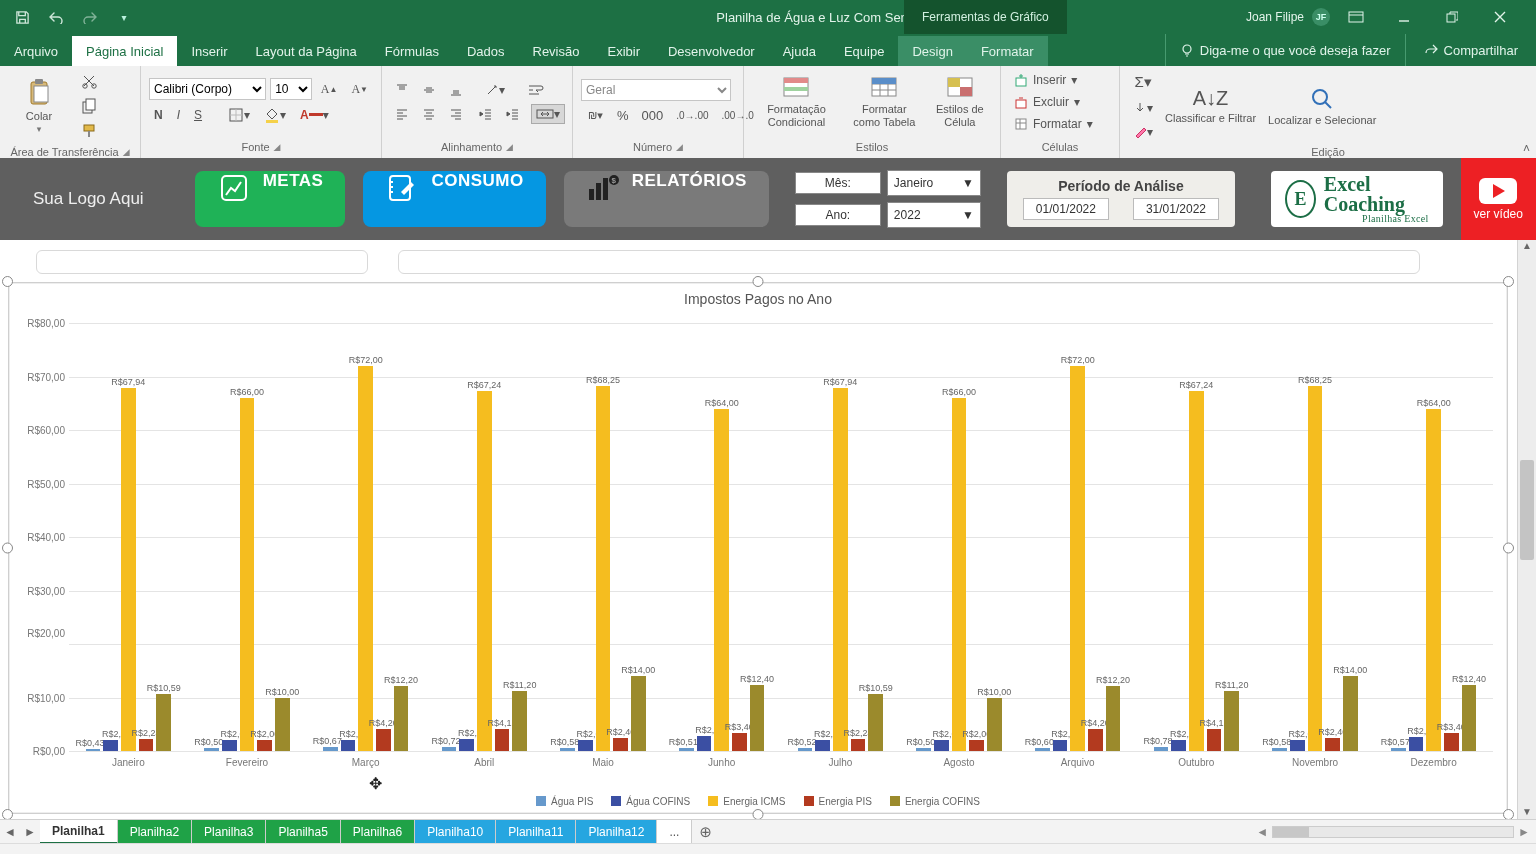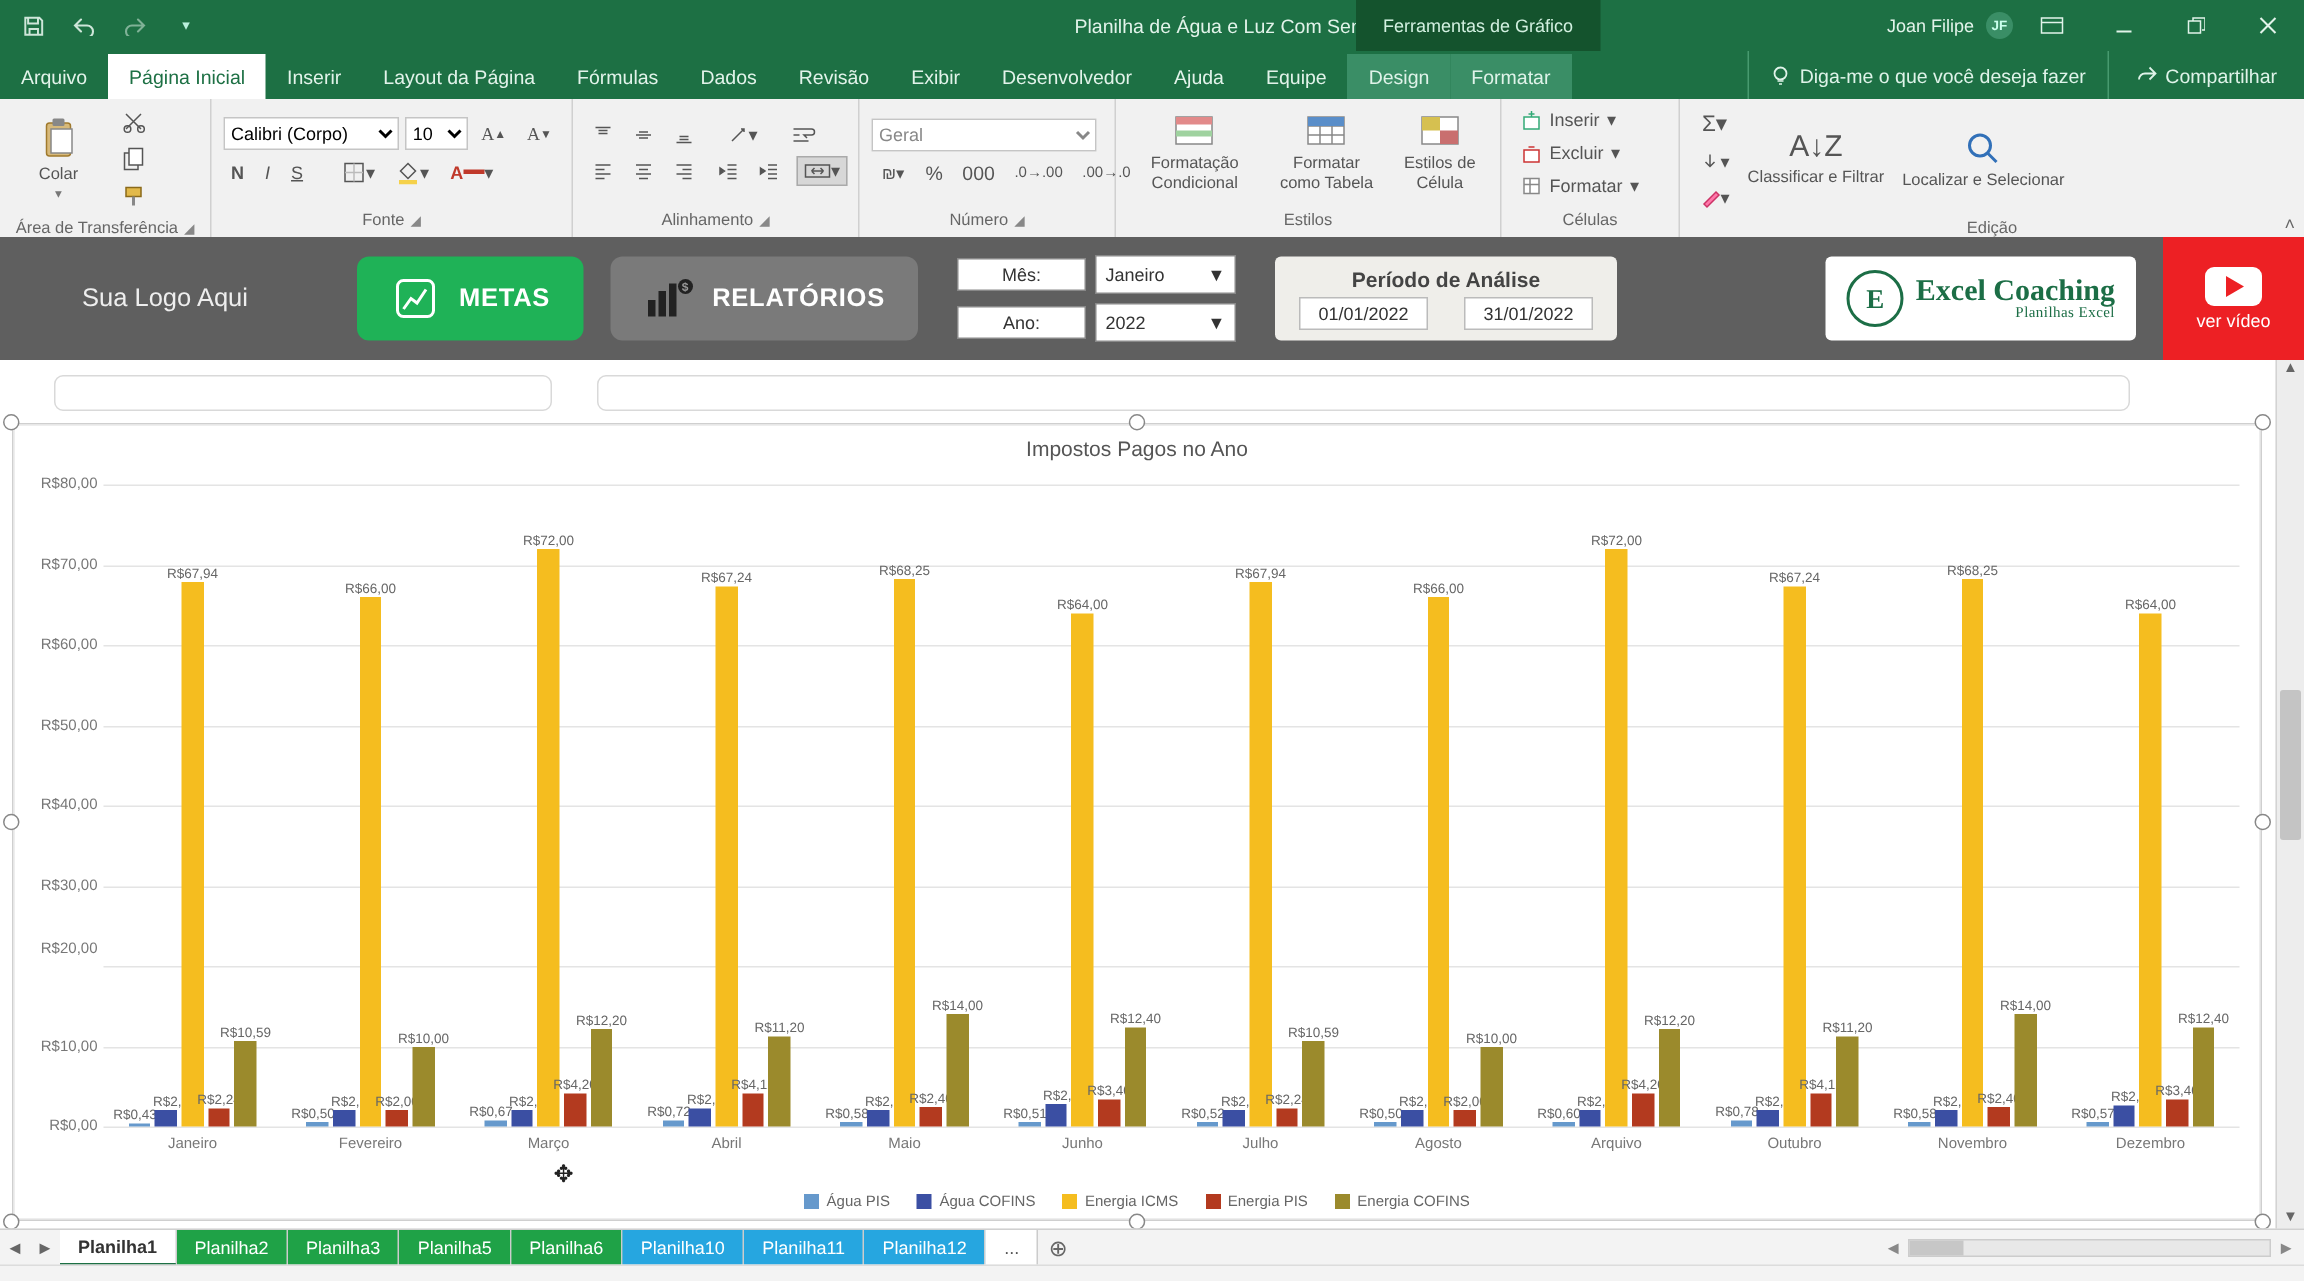--- a/index.html
+++ b/index.html
@@ -33,38 +33,38 @@
   .win-btn{width:44px;height:34px;display:flex;align-items:center;justify-content:center}
   
   .ribbon-tabs{height:32px; background:var(--green); display:flex; align-items:flex-end; color:#e2f3ea; position:relative}
   .rtab{padding:8px 14px 7px; font-size:13px; cursor:pointer}
   .rtab.active{background:#fff; color:#1d7044}
   .rtab.context{background:#3a8e66; color:#dff3e9}
   .rtab-right{position:absolute; right:0; display:flex; align-items:center; height:32px}
   .tell-me{display:flex; align-items:center; gap:6px; padding:0 14px; color:#dff3e9; font-size:13px; border-left:1px solid #479a6f; height:100%}
   .share{display:flex; align-items:center; gap:6px; padding:0 18px; color:#dff3e9; font-size:13px; border-left:1px solid #479a6f; height:100%}
   .tb-tools{background:#14532d; height:34px; display:flex;align-items:center; padding:14px 18px; font-size:12px; color:#d2f0e0; position:absolute; left:904px}
-  .tb-user{position:absolute; right:0; display:flex; align-items:center; height:34px; gap:4px; padding-right:2px}
+  .tb-user{position:absolute; right:12px; display:flex; align-items:center; height:34px; gap:4px; padding-right:2px}
   .titlebar{position:relative}
   
   .ribbon{height:92px; background:var(--panel); border-bottom:1px solid var(--divider); display:flex; position:relative}
   .rgrp{display:flex; flex-direction:column; border-right:1px solid var(--divider)}
   .rgrp-body{flex:1; display:flex; align-items:center; padding:4px 8px; gap:6px}
   .rgrp-label{height:18px; font-size:11px; color:#666; text-align:center; padding-bottom:2px; display:flex; align-items:center; justify-content:center; gap:4px}
   .rgrp-label .dlg{font-size:9px; color:#888}
   .rctl{display:flex;align-items:center;justify-content:center;color:#555;border:1px solid transparent;padding:2px 4px}
   .big{flex-direction:column; font-size:11px; line-height:1.15; text-align:center; padding:2px 4px; min-width:52px; gap:2px}
   .big .ic{font-size:26px}
   select,input.rinput{border:1px solid #c5c5c5; height:22px; font-size:12px; background:#fff}
   .collapse-arrow{position:absolute; right:6px; bottom:2px; color:#666; font-size:12px}
   
   .worksheet{position:absolute; left:0; right:0; top:158px; bottom:30px; overflow:hidden; background:#fff}
   .dash-header{height:82px; background:var(--dashboard-grey); display:flex; align-items:center; gap:18px; padding:0 0 0 0; color:#fff}
   .logo-cell{width:220px; height:82px; display:flex; align-items:center; justify-content:center; color:#eee; font-size:17px; font-weight:500; background:var(--dashboard-grey)}
-  .dash-btn{height:56px; border-radius:8px; display:flex; align-items:center; gap:12px; padding:0 22px; font-size:17px; font-weight:700; color:#fff; letter-spacing:.5px}
+  .dash-btn{height:56px; border-radius:8px; display:flex; align-items:flex-start; gap:12px; padding:0 22px; font-size:17px; font-weight:700; color:#fff; letter-spacing:.5px}
   .dash-btn .bic{width:34px;height:34px;display:flex;align-items:center;justify-content:center}
   .btn-green{background:var(--btn-green)}
   .btn-blue{background:var(--blue)}
   .btn-grey{background:#7a7a7a}
   .filter-box{display:flex; flex-direction:column; gap:6px; padding:6px 8px}
   .filter-row{display:flex; align-items:center; gap:6px; font-size:12px; color:#222}
   .filter-row label{background:#fff; color:#333; padding:3px 25px; width:34px; text-align:center; border:1px solid #888}
   .filter-row .sel{background:#fff; border:1px solid #888; height:24px; width:80px; display:flex; align-items:center; justify-content:space-between; padding:0 6px; color:#333}
   .period-box{background:#efeeea; height:56px; border-radius:4px; display:flex; flex-direction:column; align-items:center; justify-content:center; padding:0 16px; gap:4px; color:#333}
   .period-title{font-size:14px; font-weight:700; color:#444}
@@ -470,20 +470,30 @@
     <div class="dash-btn btn-green">
       <span class="bic">
           <svg width="30" height="30">
             <rect x="3" y="3" width="24" height="24" rx="4" fill="none" stroke="#fff" stroke-width="2"></rect>
             <path d="M7 22l5-7 4 3 6-9" fill="none" stroke="#fff" stroke-width="2"></path>
           </svg>
         </span>
       <span>METAS</span>
     </div>
 
+    <div class="dash-btn btn-blue">
+      <span class="bic">
+          <svg width="32" height="30">
+            <rect x="4" y="3" width="20" height="24" rx="3" fill="none" stroke="#fff" stroke-width="2"></rect>
+            <path d="M4 9h3M4 14h3M4 19h3" stroke="#fff" stroke-width="2"></path>
+            <path d="M18 22l10-10-3-3-10 10z" fill="#fff"></path>
+          </svg>
+        </span>
+      <span>CONSUMO</span>
+    </div>
 
     <div class="dash-btn btn-grey">
       <span class="bic">
           <svg width="34" height="30">
             <rect x="3" y="16" width="5" height="11" fill="#222"></rect>
             <rect x="10" y="10" width="5" height="17" fill="#222"></rect>
             <rect x="17" y="5" width="5" height="22" fill="#222"></rect>
             <circle cx="28" cy="7" r="5" fill="#222"></circle>
             <text x="25.5" y="10" font-size="8" fill="#9a9a9a">$</text>
           </svg>

